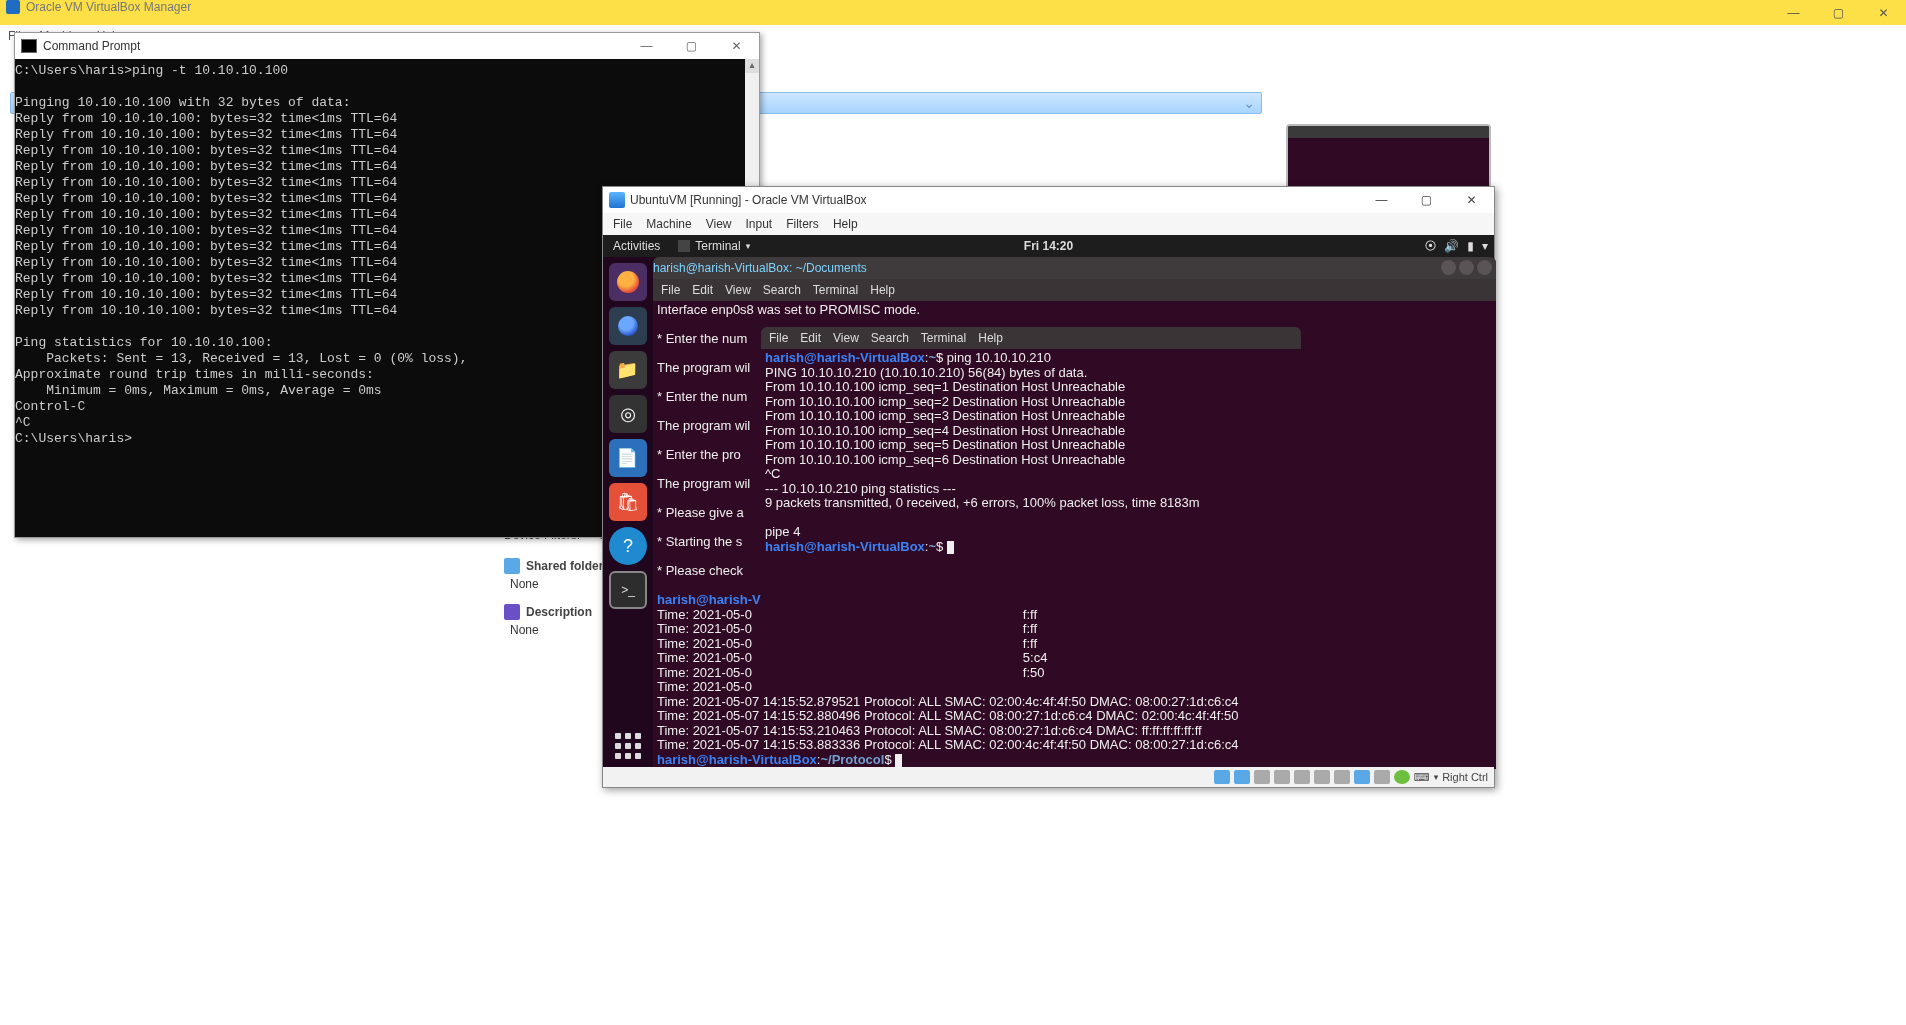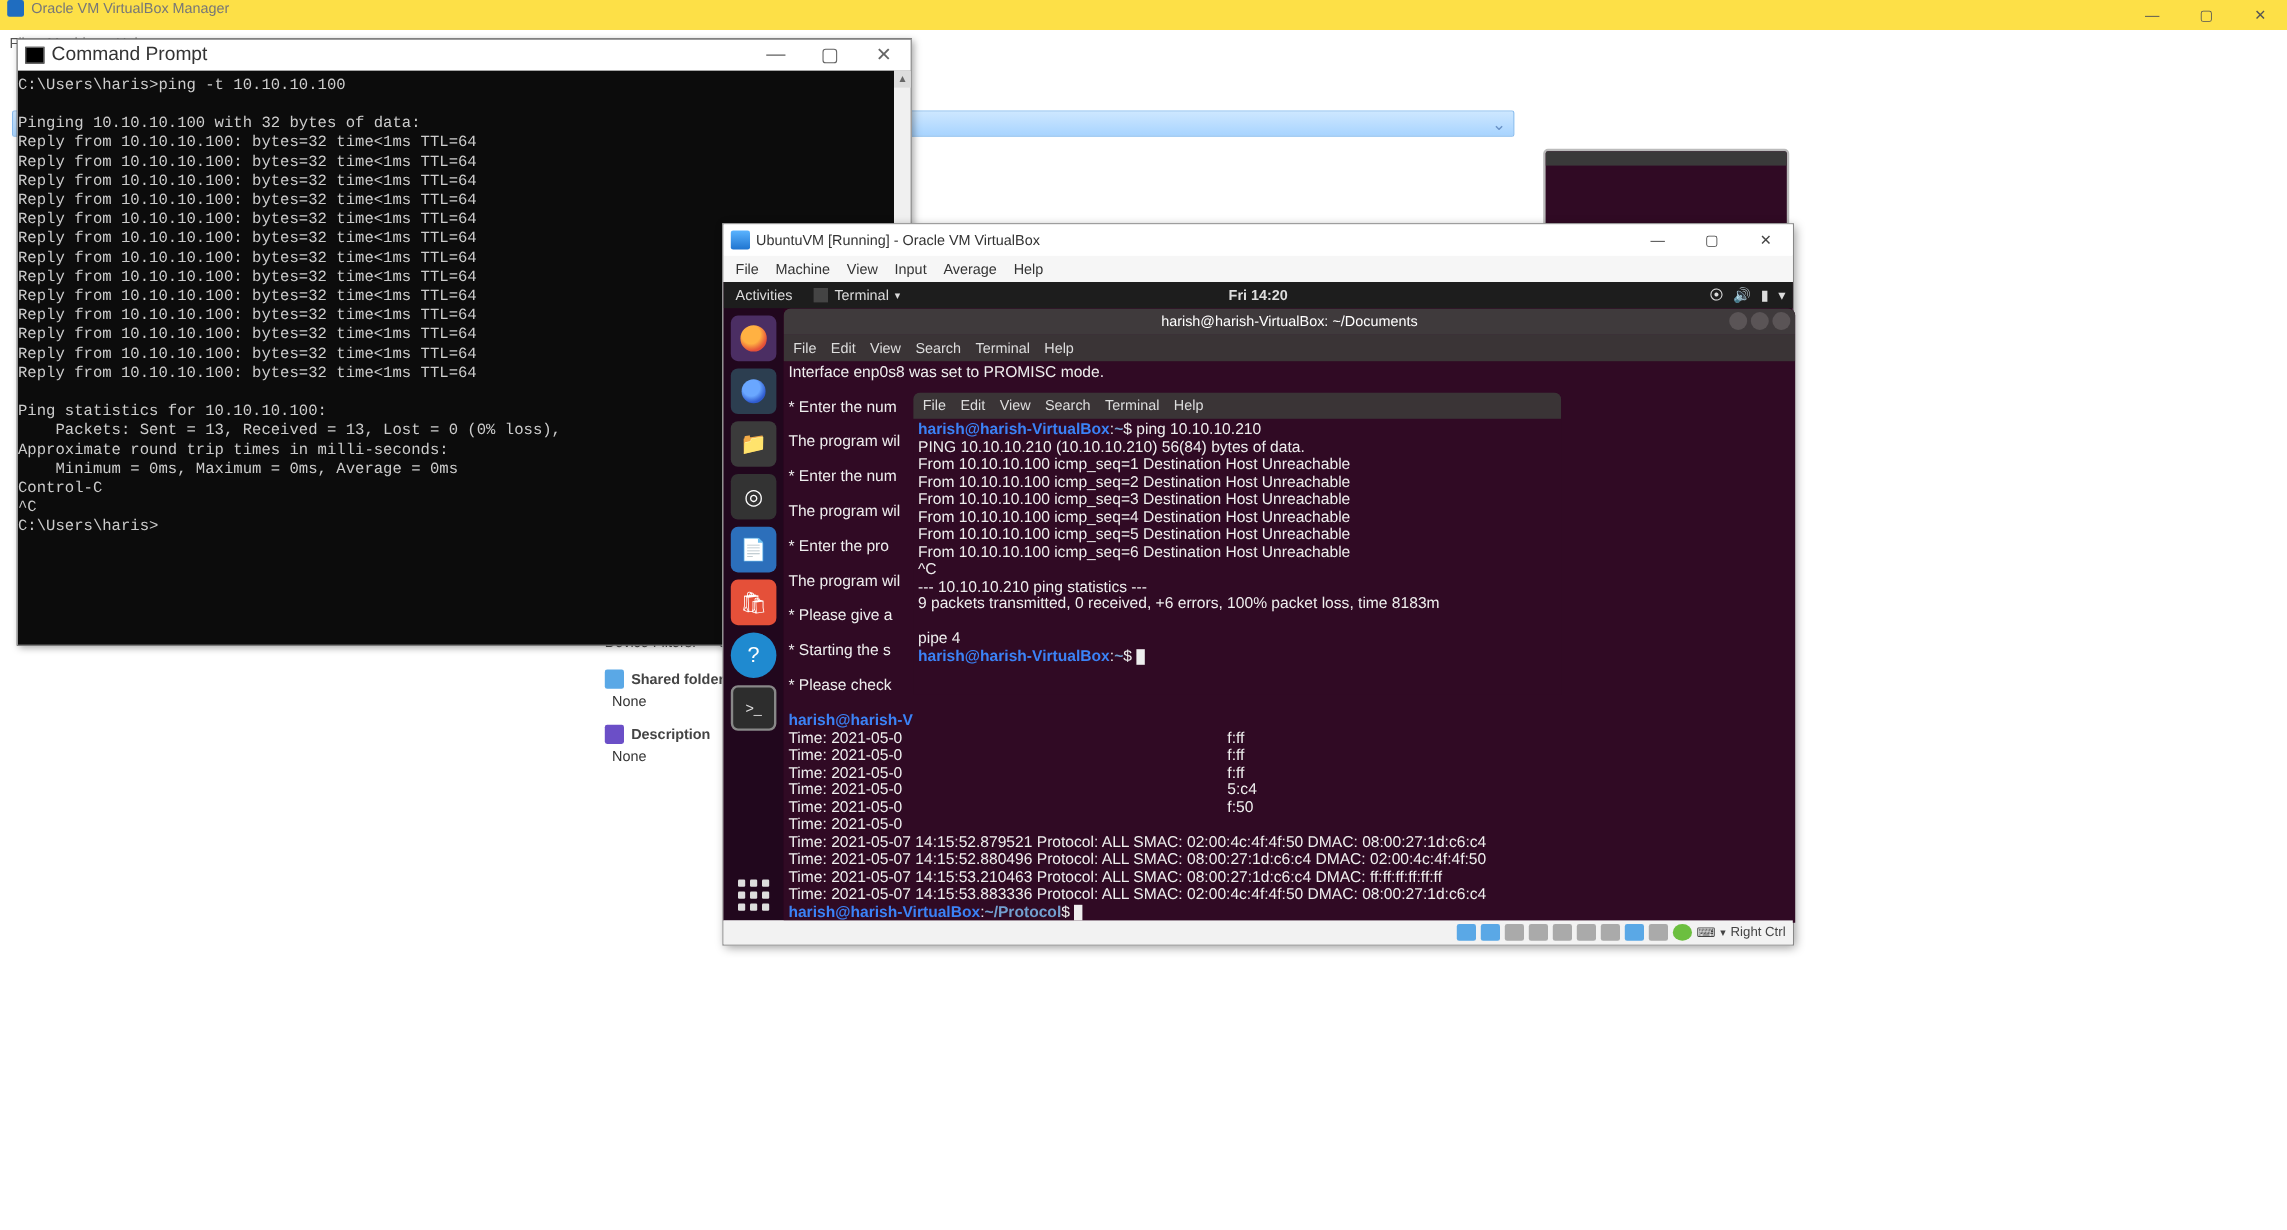--- a/index.html
+++ b/index.html
@@ -19,21 +19,21 @@
 .preview-thumb .tbar { height:12px; background:#3a3a3a; }
 
 
 .details-area { position:absolute; left:500px; top:525px; width:200px; font-size:12px; color:#444; }
 .details-row { display:flex; align-items:center; gap:6px; padding:3px 4px; }
 .details-row .icn { width:16px; height:16px; display:inline-block; }
 .details-val { padding-left:10px; color:#333; }
 
 
 .cmd-win { position:absolute; left:14px; top:32px; width:746px; height:506px; background:#000; border:1px solid #999; box-shadow:2px 2px 6px rgba(0,0,0,.35); }
-.cmd-title { height:26px; background:#fff; color:#333; display:flex; align-items:center; padding-left:6px; gap:6px; font-size:16px; }
+.cmd-title { height:26px; background:#fff; color:#333; display:flex; align-items:center; padding-left:6px; gap:6px; font-size:12px; }
 .cmd-title .cmdico { width:16px; height:14px; background:#000; border:1px solid #666; }
 .cmd-title .wc { position:absolute; right:0; top:0; display:flex; }
 .cmd-title .wc span { width:45px; height:26px; display:flex; align-items:center; justify-content:center; color:#666; }
 .cmd-body { position:absolute; top:26px; bottom:0; left:0; right:14px; background:#0c0c0c; font-family:Consolas,"Courier New",monospace; color:#ccc; font-size:13px; line-height:16px; padding:4px 0 0 0; white-space:pre; overflow:hidden; }
 .cmd-scroll { position:absolute; top:26px; right:0; bottom:0; width:14px; background:#f0f0f0; }
 .cmd-scroll .arrow { height:14px; background:#ddd; text-align:center; font-size:10px; color:#666; }
 
 
 .vm-win { position:absolute; left:602px; top:186px; width:893px; height:602px; background:#fff; border:1px solid #888; box-shadow:2px 2px 8px rgba(0,0,0,.4); }
 .vm-titlebar { height:26px; background:#fff; display:flex; align-items:center; padding-left:6px; gap:5px; font-size:12px; color:#333; position:relative; }
@@ -61,21 +61,21 @@
 .dico.doc { background:#2c6fbb; }
 .dico.sw { background:#e55039; }
 .dico.help { background:#1f8ad0; border-radius:50%; }
 .dico.term { background:#2d2d2d; border:2px solid #888; }
 .dico.term::after{content:">_";font-size:12px;color:#ddd;}
 .grid9 { position:absolute; bottom:8px; width:26px; height:26px; display:grid; grid-template-columns:repeat(3,6px); grid-template-rows:repeat(3,6px); gap:4px; }
 .grid9 i{background:#ddd;border-radius:1px;}
 
 
 .gterm { position:absolute; background:#300a24; color:#eee; font-family:"Ubuntu Mono",monospace; font-size:13px; line-height:14.5px; border-radius:6px 6px 0 0; overflow:hidden; }
-.gterm .ttitle { height:22px; background:#3f3a3c; color:#ffffff; display:flex; align-items:center; justify-content:center; font-size:12px; position:relative; font-family:"Segoe UI",sans-serif; }
+.gterm .ttitle { height:22px; background:#3f3a3c; color:#7dd3fc; display:flex; align-items:center; font-size:12px; position:relative; font-family:"Segoe UI",sans-serif; }
 .gterm .tctl { position:absolute; right:4px; top:3px; display:flex; gap:3px; }
 .gterm .tctl span { width:15px; height:15px; border-radius:50%; background:#5a5456; display:inline-block; }
 .gterm .tctl span.close{background:#e95420;}
 .gterm .tmenu { height:22px; background:#3a3436; color:#ddd; display:flex; gap:12px; padding-left:8px; align-items:center; font-size:12px; font-family:"Segoe UI",sans-serif; }
 .gterm .tbody { padding:2px 4px; white-space:pre; }
 .u-green { color:#3b82f6; font-weight:bold; }
 .u-blue { color:#729fcf; font-weight:bold; }
 .u-white { color:#eee; }
 .cursor { display:inline-block; width:7px; height:13px; background:#eee; vertical-align:text-bottom; }
 
@@ -175,21 +175,21 @@
       <span>—</span>
       <span>▢</span>
       <span>✕</span>
     </div>
   </div>
   <div class="vm-menubar">
     <span>File</span>
     <span>Machine</span>
     <span>View</span>
     <span>Input</span>
-    <span>Average</span>
+    <span>Filters</span>
     <span>Help</span>
   </div>
 
   <div class="ubuntu">
     <div class="gnome-top">
       <span class="gnome-act">Activities</span>
       <span class="gnome-app">
         <span style="width:12px;height:12px;background:#444;display:inline-block"></span>
         <span>Terminal</span>
         <span class="tri">▾</span>

